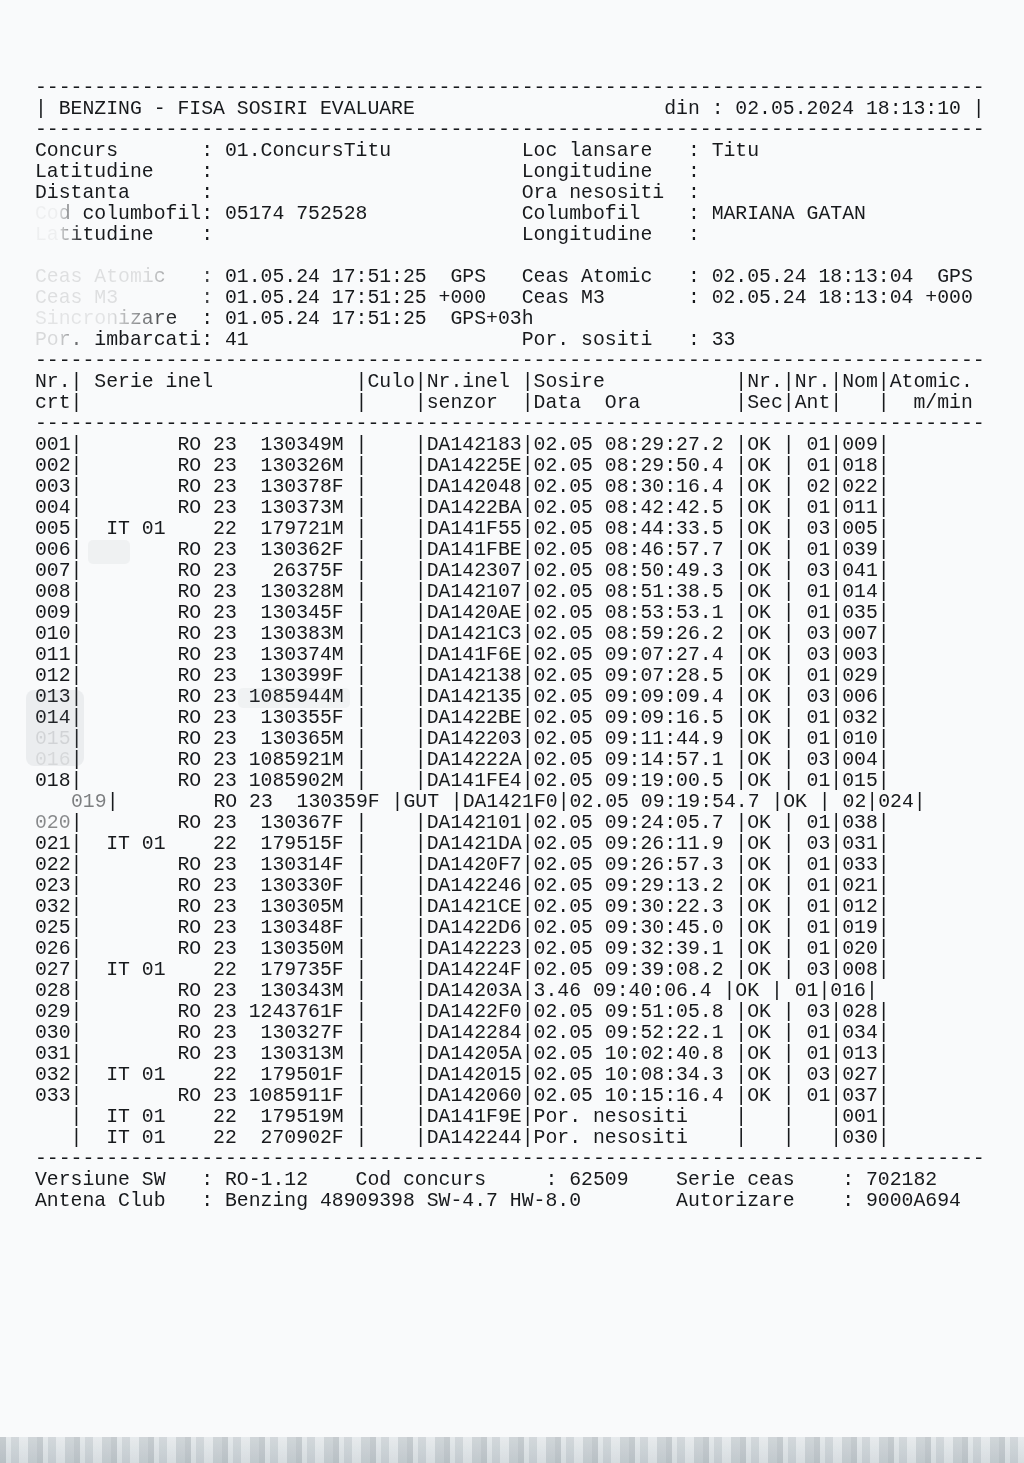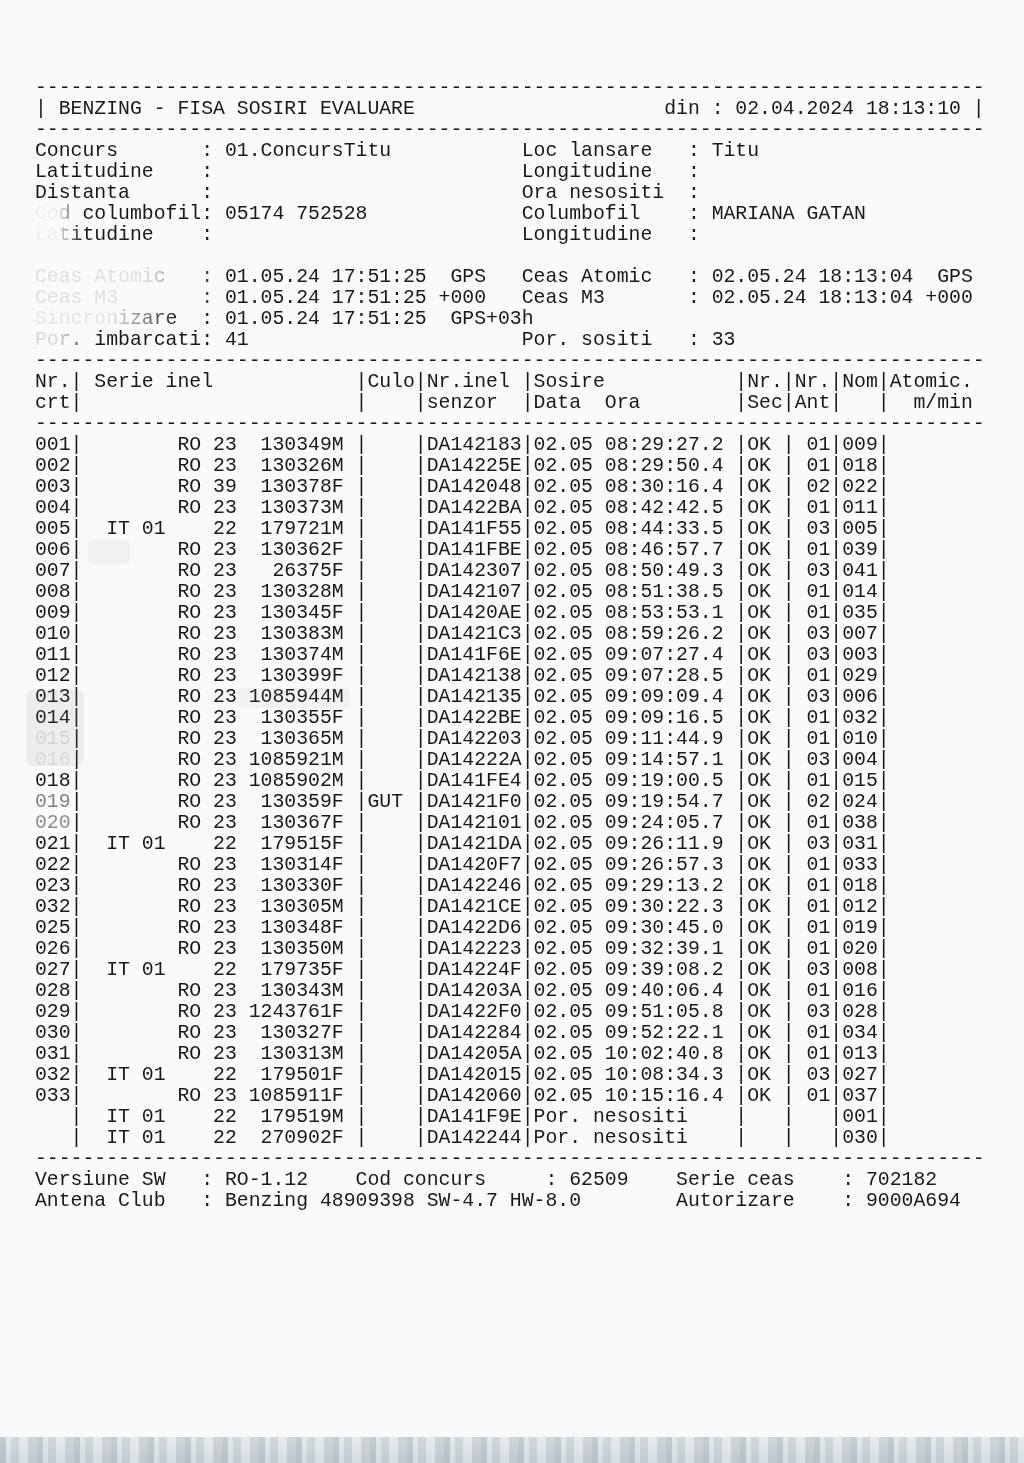--- a/index.html
+++ b/index.html
@@ -31,63 +31,63 @@
         rgba(142,154,162,.26) 11px 19px, rgba(230,234,237,.18) 19px 28px, rgba(125,137,145,.24) 28px 37px),
       linear-gradient(#e6eaec,#cfd6da);}
 </style>
 <title>BENZING - FISA SOSIRI EVALUARE</title></head>
 <body>
 
 <div class="page">
   <h1 class="visually-hidden">BENZING - FISA SOSIRI EVALUARE</h1>
   <div class="content" id="doc">
       <div class="ln">--------------------------------------------------------------------------------</div>
-      <div class="ln">| BENZING - FISA SOSIRI EVALUARE                     din : 02.04.2024 18:13:10 |</div>
+      <div class="ln">| BENZING - FISA SOSIRI EVALUARE                     din : 02.05.2024 18:13:10 |</div>
       <div class="ln">--------------------------------------------------------------------------------</div>
       <div class="ln">Concurs       : 01.ConcursTitu           Loc lansare   : Titu</div>
       <div class="ln">Latitudine    :                          Longitudine   :</div>
       <div class="ln">Distanta      :                          Ora nesositi  :</div>
       <div class="ln">Cod columbofil: 05174 752528             Columbofil    : MARIANA GATAN</div>
       <div class="ln">Latitudine    :                          Longitudine   :</div>
       <div class="ln"> </div>
       <div class="ln">Ceas Atomic   : 01.05.24 17:51:25  GPS   Ceas Atomic   : 02.05.24 18:13:04  GPS</div>
       <div class="ln">Ceas M3       : 01.05.24 17:51:25 +000   Ceas M3       : 02.05.24 18:13:04 +000</div>
       <div class="ln">Sincronizare  : 01.05.24 17:51:25  GPS+03h</div>
       <div class="ln">Por. imbarcati: 41                       Por. sositi   : 33</div>
       <div class="ln">--------------------------------------------------------------------------------</div>
       <div class="ln">Nr.| Serie inel            |Culo|Nr.inel |Sosire           |Nr.|Nr.|Nom|Atomic.</div>
       <div class="ln">crt|                       |    |senzor  |Data  Ora        |Sec|Ant|   |  m/min</div>
       <div class="ln">--------------------------------------------------------------------------------</div>
       <div class="ln">001|        RO 23  130349M |    |DA142183|02.05 08:29:27.2 |OK | 01|009|       </div>
       <div class="ln">002|        RO 23  130326M |    |DA14225E|02.05 08:29:50.4 |OK | 01|018|       </div>
-      <div class="ln">003|        RO 39  130378F |    |DA142048|02.05 08:30:16.4 |OK | 02|022|       </div>
+      <div class="ln">003|        RO 23  130378F |    |DA142048|02.05 08:30:16.4 |OK | 02|022|       </div>
       <div class="ln">004|        RO 23  130373M |    |DA1422BA|02.05 08:42:42.5 |OK | 01|011|       </div>
       <div class="ln">005|  IT 01    22  179721M |    |DA141F55|02.05 08:44:33.5 |OK | 03|005|       </div>
       <div class="ln">006|        RO 23  130362F |    |DA141FBE|02.05 08:46:57.7 |OK | 01|039|       </div>
       <div class="ln">007|        RO 23   26375F |    |DA142307|02.05 08:50:49.3 |OK | 03|041|       </div>
       <div class="ln">008|        RO 23  130328M |    |DA142107|02.05 08:51:38.5 |OK | 01|014|       </div>
       <div class="ln">009|        RO 23  130345F |    |DA1420AE|02.05 08:53:53.1 |OK | 01|035|       </div>
       <div class="ln">010|        RO 23  130383M |    |DA1421C3|02.05 08:59:26.2 |OK | 03|007|       </div>
       <div class="ln">011|        RO 23  130374M |    |DA141F6E|02.05 09:07:27.4 |OK | 03|003|       </div>
       <div class="ln">012|        RO 23  130399F |    |DA142138|02.05 09:07:28.5 |OK | 01|029|       </div>
       <div class="ln">013|        RO 23 1085944M |    |DA142135|02.05 09:09:09.4 |OK | 03|006|       </div>
       <div class="ln">014|        RO 23  130355F |    |DA1422BE|02.05 09:09:16.5 |OK | 01|032|       </div>
       <div class="ln"><span style="opacity: 0.12;">015</span>|        RO 23  130365M |    |DA142203|02.05 09:11:44.9 |OK | 01|010|       </div>
       <div class="ln"><span style="opacity: 0.1;">016</span>|        RO 23 1085921M |    |DA14222A|02.05 09:14:57.1 |OK | 03|004|       </div>
       <div class="ln">018|        RO 23 1085902M |    |DA141FE4|02.05 09:19:00.5 |OK | 01|015|       </div>
-      <div class="ln"><span style="opacity: 0.55;">019</span>|        RO 23  130359F |GUT |DA1421F0|02.05 09:19:54.7 |OK | 02|024|       </div>
+      <div class="ln"><span style="opacity: 0.55; margin-left: 36px;">019</span>|        RO 23  130359F |GUT |DA1421F0|02.05 09:19:54.7 |OK | 02|024|       </div>
       <div class="ln"><span style="opacity: 0.5;">020</span>|        RO 23  130367F |    |DA142101|02.05 09:24:05.7 |OK | 01|038|       </div>
       <div class="ln">021|  IT 01    22  179515F |    |DA1421DA|02.05 09:26:11.9 |OK | 03|031|       </div>
       <div class="ln">022|        RO 23  130314F |    |DA1420F7|02.05 09:26:57.3 |OK | 01|033|       </div>
-      <div class="ln">023|        RO 23  130330F |    |DA142246|02.05 09:29:13.2 |OK | 01|018|       </div>
+      <div class="ln">023|        RO 23  130330F |    |DA142246|02.05 09:29:13.2 |OK | 01|021|       </div>
       <div class="ln">032|        RO 23  130305M |    |DA1421CE|02.05 09:30:22.3 |OK | 01|012|       </div>
       <div class="ln">025|        RO 23  130348F |    |DA1422D6|02.05 09:30:45.0 |OK | 01|019|       </div>
       <div class="ln">026|        RO 23  130350M |    |DA142223|02.05 09:32:39.1 |OK | 01|020|       </div>
       <div class="ln">027|  IT 01    22  179735F |    |DA14224F|02.05 09:39:08.2 |OK | 03|008|       </div>
-      <div class="ln">028|        RO 23  130343M |    |DA14203A|02.05 09:40:06.4 |OK | 01|016|       </div>
+      <div class="ln">028|        RO 23  130343M |    |DA14203A|3.46 09:40:06.4 |OK | 01|016|       </div>
       <div class="ln">029|        RO 23 1243761F |    |DA1422F0|02.05 09:51:05.8 |OK | 03|028|       </div>
       <div class="ln">030|        RO 23  130327F |    |DA142284|02.05 09:52:22.1 |OK | 01|034|       </div>
       <div class="ln">031|        RO 23  130313M |    |DA14205A|02.05 10:02:40.8 |OK | 01|013|       </div>
       <div class="ln">032|  IT 01    22  179501F |    |DA142015|02.05 10:08:34.3 |OK | 03|027|       </div>
       <div class="ln">033|        RO 23 1085911F |    |DA142060|02.05 10:15:16.4 |OK | 01|037|       </div>
       <div class="ln">   |  IT 01    22  179519M |    |DA141F9E|Por. nesositi    |   |   |001|       </div>
       <div class="ln">   |  IT 01    22  270902F |    |DA142244|Por. nesositi    |   |   |030|       </div>
       <div class="ln">--------------------------------------------------------------------------------</div>
       <div class="ln">Versiune SW   : RO-1.12    Cod concurs     : 62509    Serie ceas    : 702182</div>
       <div class="ln">Antena Club   : Benzing 48909398 SW-4.7 HW-8.0        Autorizare    : 9000A694</div>

